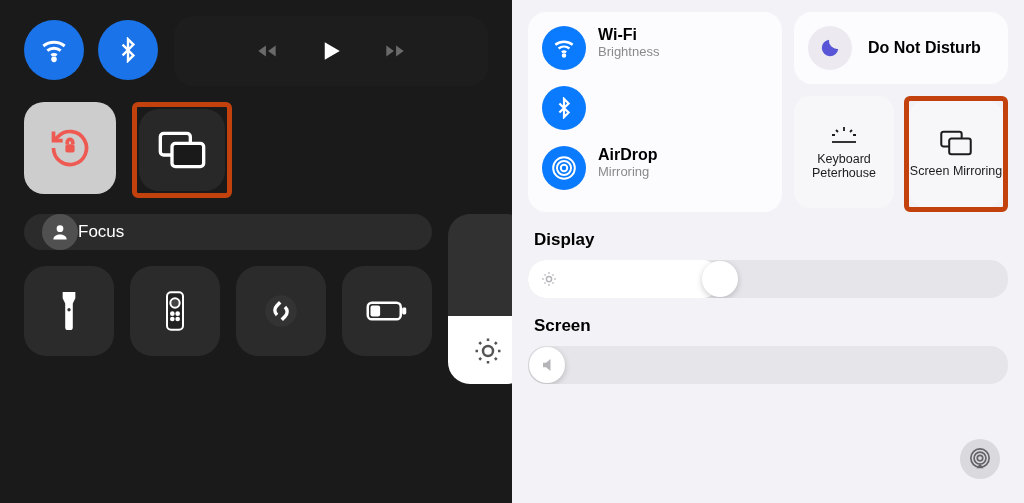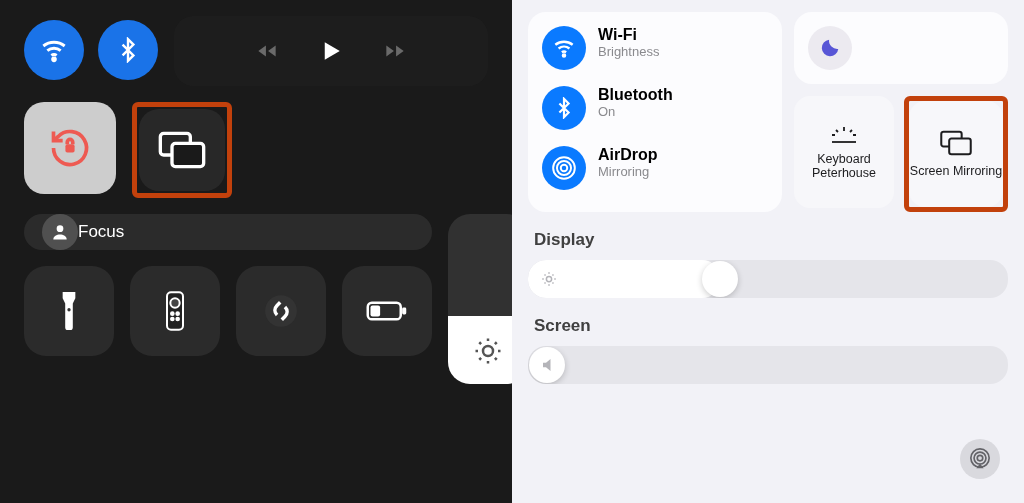--- a/index.html
+++ b/index.html
@@ -17,21 +17,21 @@
 .focus-box{background:rgba(50,50,50,.75);border-radius:20px;height:78px;display:flex;align-items:center;padding:0 18px;flex:1.4}
 .vslider{width:80px;height:170px;background:rgba(60,60,60,.7);border-radius:22px;overflow:hidden;position:relative}
 .vslider .light{position:absolute;bottom:0;left:0;right:0;background:#fff}
 .btm{width:90px;height:90px;border-radius:22px;background:rgba(50,50,50,.75);display:flex;align-items:center;justify-content:center}
 .card{background:#fcfcfe;border-radius:18px;padding:14px;display:flex;flex-direction:column;gap:16px}
 .citem{display:flex;align-items:flex-start;gap:12px}
 .cicon{width:44px;height:44px;border-radius:50%;display:flex;align-items:center;justify-content:center}
 .citem-txt .t{font-size:16px;font-weight:600}
 .citem-txt .s{font-size:13px;color:#8a8a8e}
 .small-card{background:#f7f7fa;border-radius:16px;width:100px;height:112px;display:flex;flex-direction:column;align-items:center;justify-content:center;gap:8px;text-align:center;font-size:12.5px;color:#1c1c1e}
-.section-h{font-size:17px;font-weight:600;margin:18px 0 10px 6px;color:#404040}
+.section-h{font-size:17px;font-weight:600;margin:18px 0 10px 6px;color:#000000}
 .hslider{position:relative;background:#e5e5ea;border-radius:18px;height:38px;overflow:hidden;display:flex;align-items:center}
 .hslider .fill{position:absolute;left:0;top:0;bottom:0;background:#fff;border-radius:18px}
 .hslider .knob{position:absolute;width:36px;height:36px;background:#fff;border-radius:50%;box-shadow:0 2px 6px rgba(0,0,0,.2);top:1px}
 .hslider .smicon{position:relative;z-index:2;margin-left:12px;color:#b4b4b9}
 .airplay-c{width:40px;height:40px;border-radius:50%;background:#d9d9de;display:flex;align-items:center;justify-content:center;position:absolute;right:24px;bottom:24px}
 </style>
 </head>
 <body>
 
 <div class="panel-left">
@@ -157,24 +157,20 @@
             <div class="t">Wi-Fi</div>
             <div class="s">Brightness</div>
           </div>
       </div>
       <div class="citem">
         <div class="cicon" style="background:#0a7aff">
             <svg width="22" height="22" viewBox="0 0 24 24" fill="none" stroke="#fff" stroke-width="2.4">
               <path d="M7 7l10 10-5 5V2l5 5L7 17"></path>
             </svg>
           </div>
-        <div class="citem-txt">
-            <div class="t">Bluetooth</div>
-            <div class="s">On</div>
-          </div>
       </div>
       <div class="citem">
         <div class="cicon" style="background:#0a7aff">
             <svg width="26" height="26" viewBox="0 0 24 24" fill="none" stroke="#fff" stroke-width="1.8">
               <circle cx="12" cy="12" r="3"></circle>
               <circle cx="12" cy="12" r="6.5"></circle>
               <circle cx="12" cy="12" r="10"></circle>
             </svg>
           </div>
         <div class="citem-txt">
@@ -182,20 +178,23 @@
             <div class="s">Mirroring</div>
           </div>
       </div>
     </div>
     <div style="display:flex;flex-direction:column;gap:12px;flex:1">
       <div class="card" style="flex-direction:row;align-items:center;height:72px">
         <div class="cicon" style="background:#eceaf0">
             <svg width="22" height="22" viewBox="0 0 24 24" fill="#5856d6">
               <path d="M21 13A9 9 0 0 1 11 3a9 9 0 1 0 10 10z"></path>
             </svg>
+          </div>
+        <div class="citem-txt">
+            <div class="t" style="line-height:1.15">Do Not Disturb</div>
           </div>
       </div>
       <div style="display:flex;gap:10px">
         <div class="small-card">
           <svg width="30" height="20" viewBox="0 0 30 20" fill="none" stroke="#1c1c1e" stroke-width="1.8">
               <path d="M3 18h24"></path>
               <path d="M15 3v4M7 6l2 2M23 6l-2 2M3 11h3M24 11h3"></path>
             </svg>
           <span style="line-height:1.15">Keyboard Peterhouse</span>
         </div>

